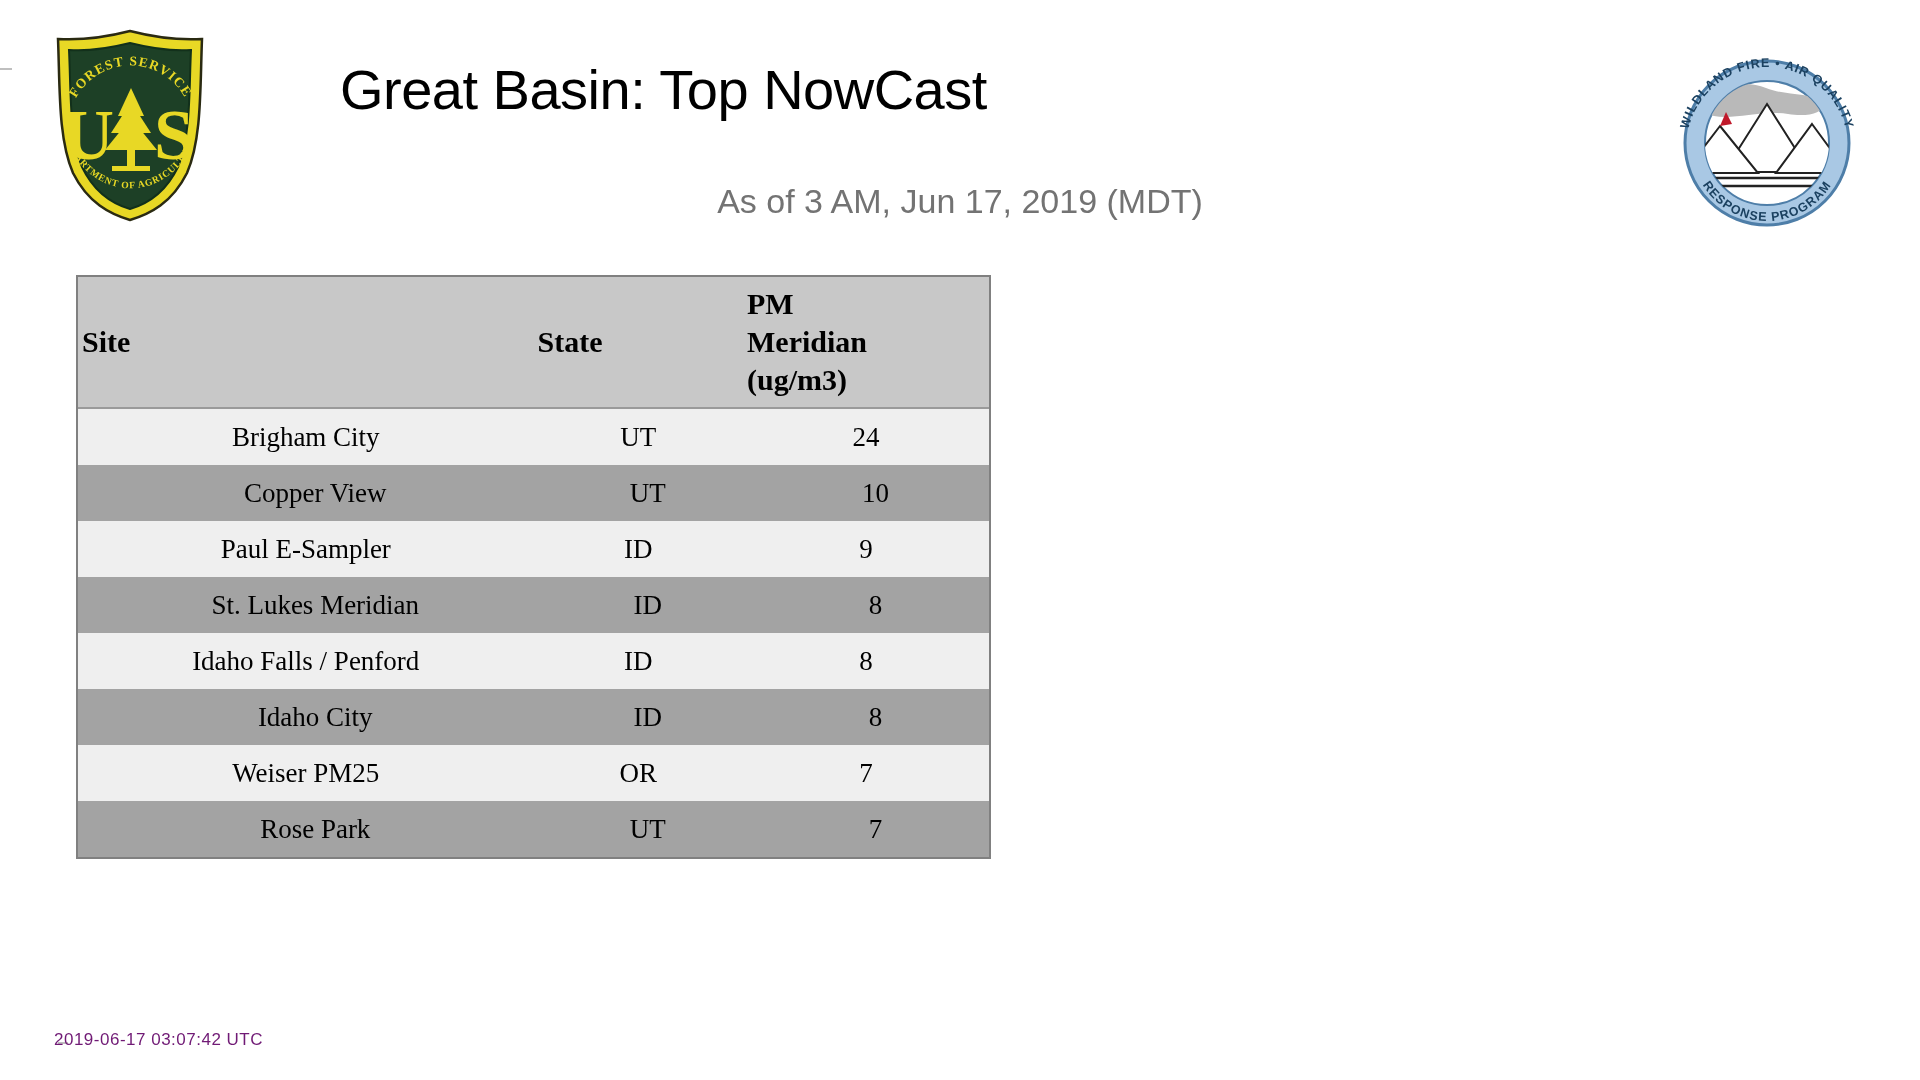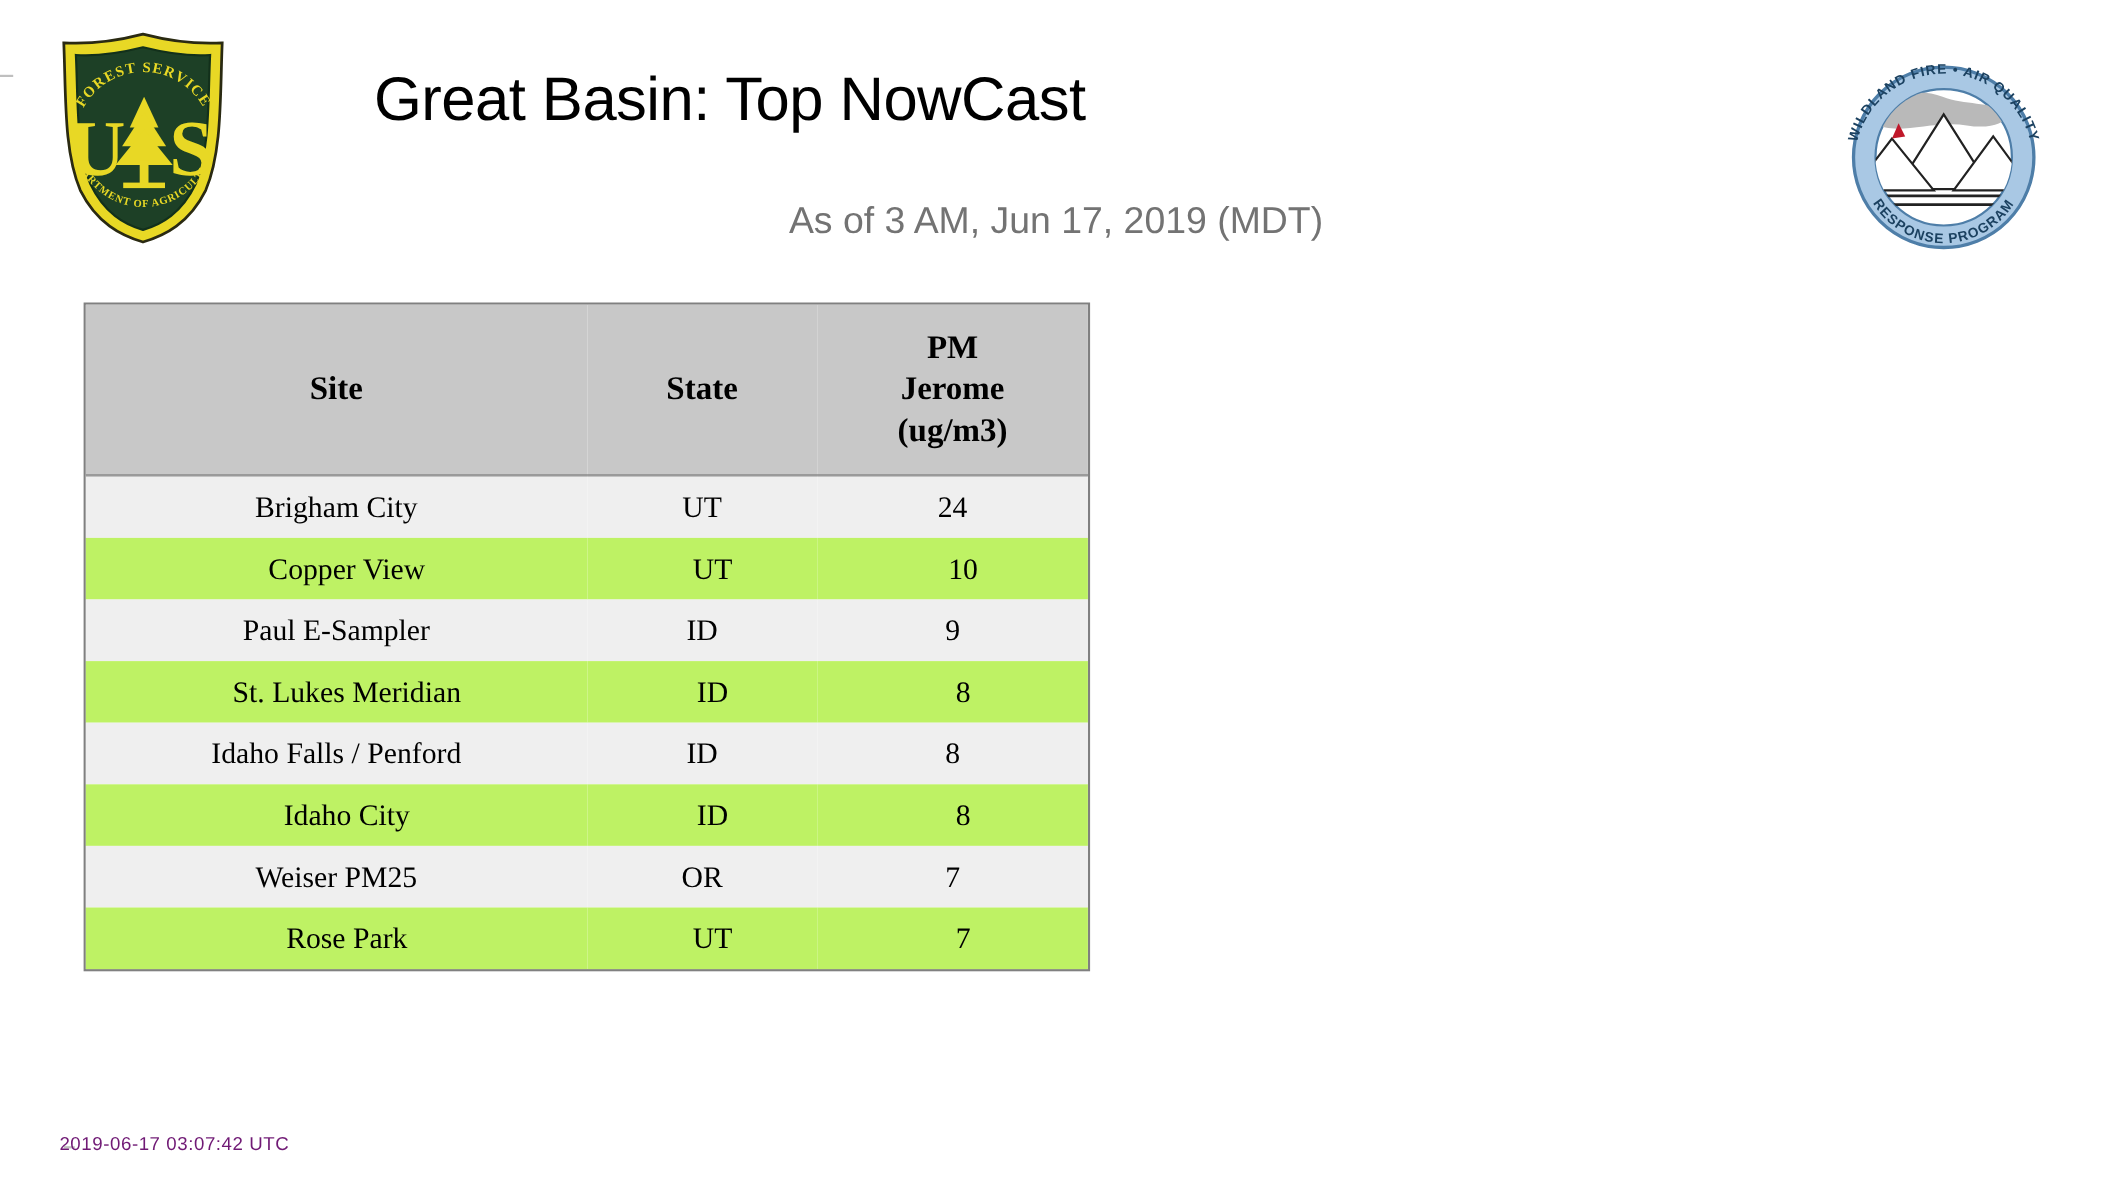--- a/index.html
+++ b/index.html
@@ -96,39 +96,39 @@
     width: 100%;
     font-family: "Liberation Serif", serif;
     table-layout: fixed;
   }
   table.nowcast th {
     background: #c8c8c8;
     font-weight: bold;
     font-size: 30px;
     line-height: 38px;
     color: #000;
-    padding: 20px 4px;
+    padding: 8px 4px;
     border-bottom: 2px solid #9a9a9a;
-    text-align: center;
+    text-align: left;
     vertical-align: middle;
   }
   table.nowcast td {
     font-size: 27px;
     line-height: 32px;
     padding: 12px 4px;
     text-align: center;
     vertical-align: middle;
     color: #000;
   }
   table.nowcast tr.odd td {
     background: #efefef;
     margin-left: 17px;
   }
   table.nowcast tr.even td {
-    background: #bef264;
+    background: #a3a3a3;
     padding-left: 23px;
   }
   .col-site { width: 50%; }
   .col-state { width: 23%; }
   .col-pm { width: 27%; }
 
   
   .footer-note {
     position: absolute;
     left: 54px;
@@ -225,21 +225,21 @@
         <col class="col-site">
           <col class="col-state">
           <col class="col-pm">
       </colgroup>
       <thead>
         <tr>
           <th>Site</th>
           <th>State</th>
           <th>
             <div>PM</div>
-            <div>Jerome</div>
+            <div>Meridian</div>
             <div>(ug/m3)</div>
           </th>
         </tr>
       </thead>
       <tbody>
         <tr class="odd">
           <td>Brigham City</td>
           <td>UT</td>
           <td>24</td>
         </tr>

